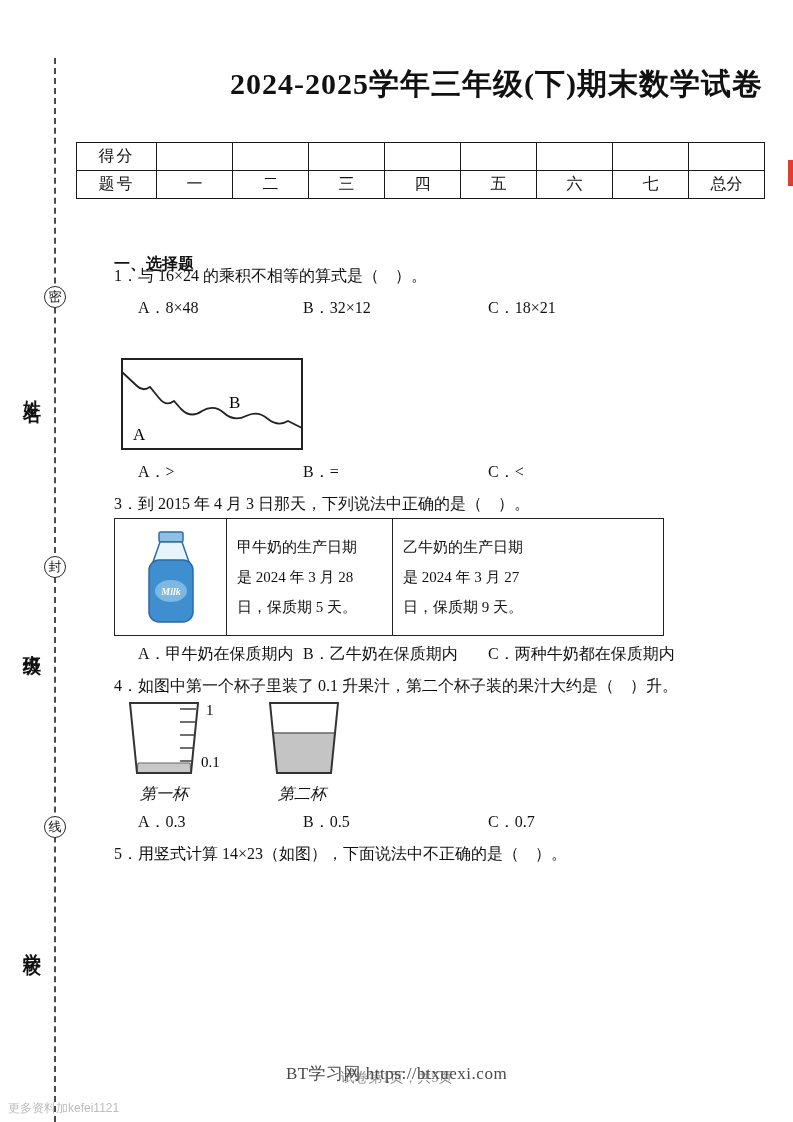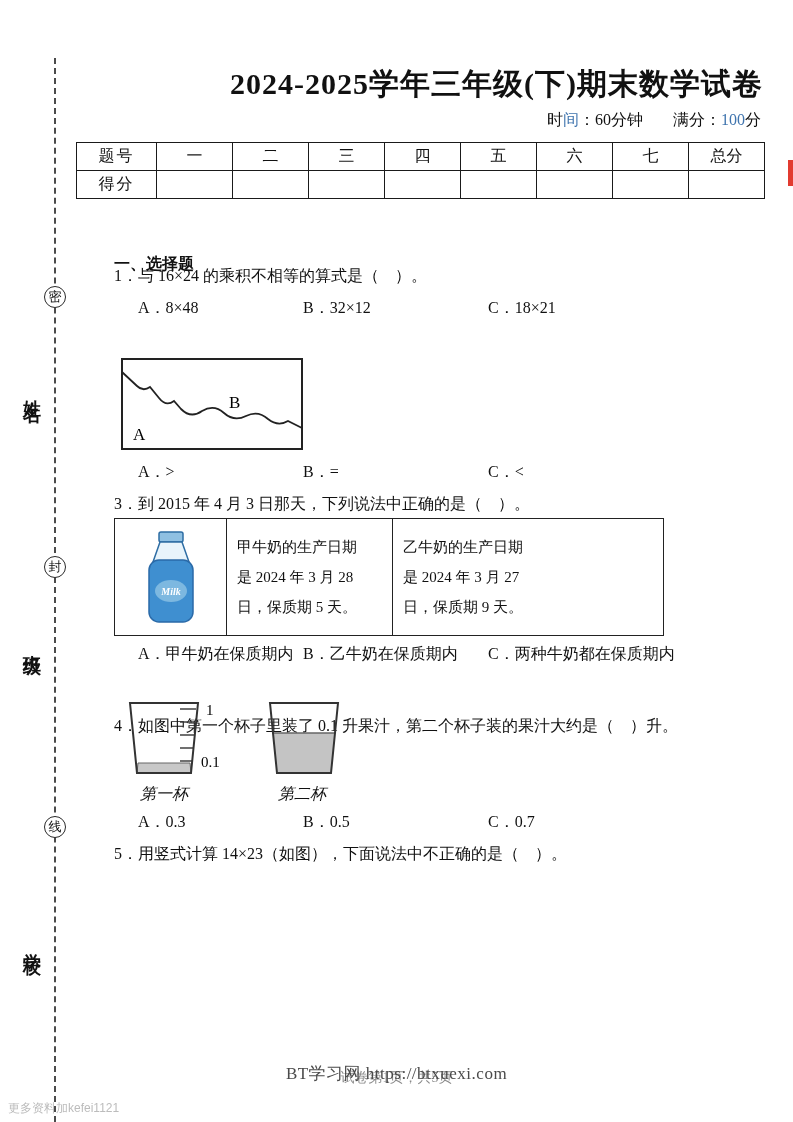--- a/index.html
+++ b/index.html
@@ -65,59 +65,56 @@
       <span>封</span>
     </div>
   <div class="seal" style="top:816px">
       <span>线</span>
     </div>
   <div class="v-label" style="top:386px">姓名：</div>
   <div class="v-label" style="top:640px">班级：</div>
   <div class="v-label" style="top:938px">学校</div>
 
   <div class="title">2024-2025学年三年级(下)期末数学试卷</div>
-  <div class="meta">
-    <span>时</span><span style="color:#3f74ae">间</span><span>：60分钟</span><span class="gap">满分：</span><span style="color:#3f74ae">100</span><span>分</span>
-  </div>
 
   <table class="score-table">
     <colgroup>
       <col style="width:80px">
         <col style="width:76px">
         <col style="width:76px">
         <col style="width:76px">
         <col style="width:76px">
         <col style="width:76px">
         <col style="width:76px">
         <col style="width:76px">
         <col style="width:76px">
     </colgroup>
     <tbody>
         <tr>
+      <td class="lbl">得分</td>
+      <td></td>
+      <td></td>
+      <td></td>
+      <td></td>
+      <td></td>
+      <td></td>
+      <td></td>
+      <td></td>
+    </tr>
+    <tr>
       <td class="lbl">题号</td>
       <td>一</td>
       <td>二</td>
       <td>三</td>
       <td>四</td>
       <td>五</td>
       <td>六</td>
       <td>七</td>
       <td>总分</td>
     </tr>
-    <tr>
-      <td class="lbl">得分</td>
-      <td></td>
-      <td></td>
-      <td></td>
-      <td></td>
-      <td></td>
-      <td></td>
-      <td></td>
-      <td></td>
-    </tr>
   </tbody>
     </table>
 
   <div class="artifact-red"></div>
 
   <div class="sec-title" style="top:254px">一、选择题</div>
 
   <div class="q" style="top:266px">1．与 16×24 的乘积不相等的算式是（　）。</div>
   <div class="row" style="top:298px">
     <span class="opt a">A．8×48</span>
@@ -160,21 +157,21 @@
       <div>是 2024 年 3 月 27</div>
       <div>日，保质期 9 天。</div>
     </div>
   </div>
   <div class="row" style="top:644px">
     <span class="opt a">A．甲牛奶在保质期内</span>
     <span class="opt b">B．乙牛奶在保质期内</span>
     <span class="opt c">C．两种牛奶都在保质期内</span>
   </div>
 
-  <div class="q" style="top:716px">4．如图中第一个杯子里装了 0.1 升果汁，第二个杯子装的果汁大约是（　）升。</div>
+  <div class="q" style="top:676px">4．如图中第一个杯子里装了 0.1 升果汁，第二个杯子装的果汁大约是（　）升。</div>
   <div class="fig-beakers">
     <svg width="252" height="82" viewBox="0 0 252 82">
 
       <polygon points="16,63 68,63 69,73 15,73" fill="#c8c8c8" stroke="#666" stroke-width="1"></polygon>
 
       <polygon points="8,3 76,3 69,73 15,73" fill="none" stroke="#333" stroke-width="2"></polygon>
       <line x1="58" y1="9" x2="74" y2="9" stroke="#333" stroke-width="1.4"></line>
       <line x1="58" y1="22" x2="73" y2="22" stroke="#333" stroke-width="1.4"></line>
       <line x1="58" y1="35" x2="72" y2="35" stroke="#333" stroke-width="1.4"></line>
       <line x1="58" y1="48" x2="71" y2="48" stroke="#333" stroke-width="1.4"></line>

